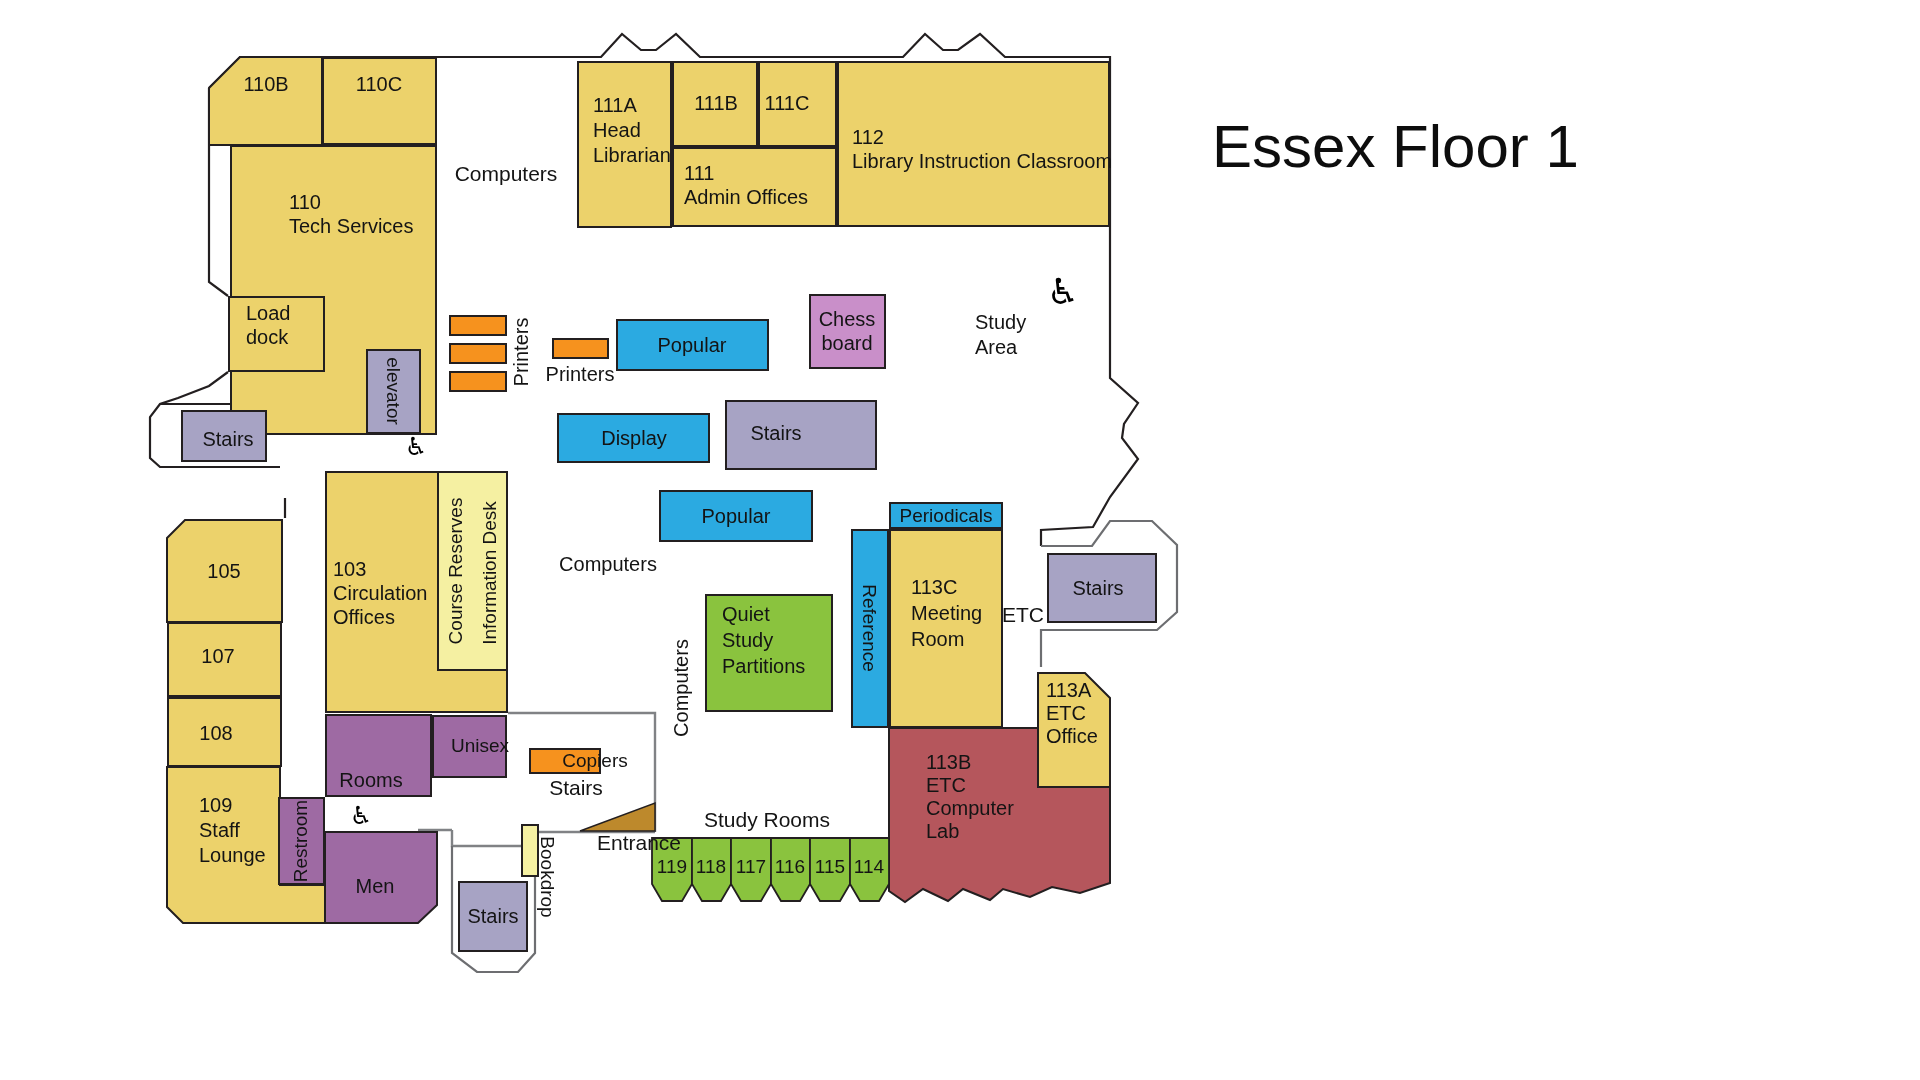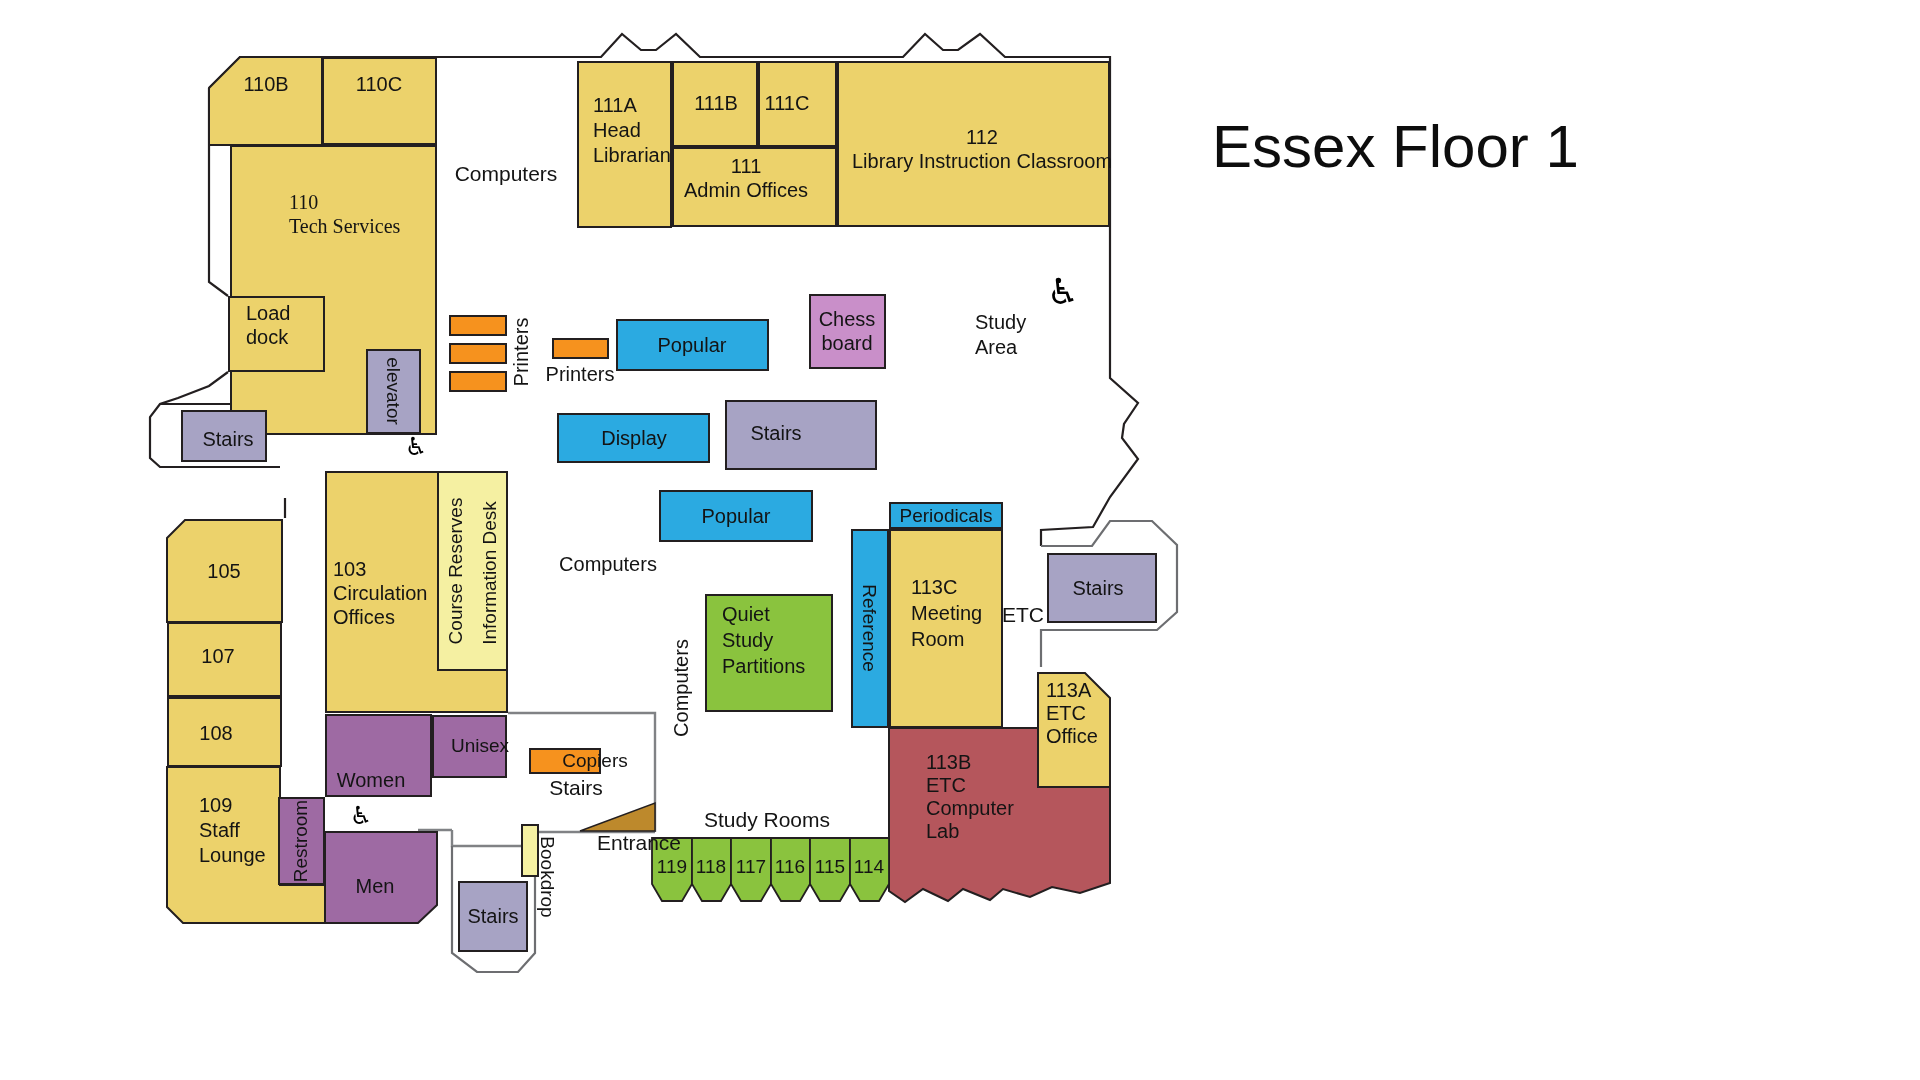--- a/index.html
+++ b/index.html
@@ -106,34 +106,34 @@
   <div class="box purple" style="left:278px;top:797px;width:47px;height:88px;"></div>
 
   <div class="box orange" style="left:529px;top:748px;width:72px;height:26px;"></div>
   <div class="box pale" style="left:521px;top:824px;width:18px;height:53px;"></div>
   <div class="box gray" style="left:458px;top:881px;width:70px;height:71px;"></div>
 
   <div class="title">Essex Floor 1</div>
 
   <div class="lbl c" style="left:266px;top:84px;">110B</div>
   <div class="lbl c" style="left:379px;top:84px;">110C</div>
-  <div class="lbl" style="left:289px;top:190px;font-family:Liberation Serif, serif;">110
+  <div class="lbl" style="left:289px;top:190px;">110
 Tech Services</div>
   <div class="lbl" style="left:246px;top:301px;">Load
 dock</div>
   <div class="lbl rcw fs19" style="left:393px;top:391px;">elevator</div>
 
   <div class="lbl" style="left:593px;top:93px;line-height:1.25;">111A
 Head
 Librarian</div>
   <div class="lbl c" style="left:716px;top:103px;">111B</div>
   <div class="lbl c" style="left:787px;top:103px;">111C</div>
-  <div class="lbl" style="left:684px;top:154px;text-align:center;">111
+  <div class="lbl" style="left:684px;top:161px;">111
 Admin Offices</div>
-  <div class="lbl" style="left:852px;top:125px;text-align:center;">112
+  <div class="lbl" style="left:852px;top:125px;">112
 Library Instruction Classroom</div>
 
   <div class="lbl c fs21" style="left:506px;top:174px;">Computers</div>
   <div class="lbl rccw" style="left:521px;top:352px;">Printers</div>
   <div class="lbl c" style="left:580px;top:374px;">Printers</div>
   <div class="lbl c" style="left:692px;top:345px;">Popular</div>
   <div class="lbl c" style="left:847px;top:331px;">Chess
 board</div>
   <div class="lbl" style="left:975px;top:310px;line-height:1.25;">Study
 Area</div>
@@ -167,21 +167,21 @@
   <div class="lbl c" style="left:216px;top:733px;">108</div>
   <div class="lbl" style="left:199px;top:793px;line-height:1.25;">109
 Staff
 Lounge</div>
   <div class="lbl" style="left:333px;top:557px;">103
 Circulation
 Offices</div>
   <div class="lbl rccw fs19" style="left:456px;top:571px;">Course Reserves</div>
   <div class="lbl rccw fs19" style="left:490px;top:573px;">Information Desk</div>
 
-  <div class="lbl c" style="left:371px;top:780px;">Women</div>
+  <div class="lbl c" style="left:371px;top:780px;">Rooms</div>
   <div class="lbl c fs19" style="left:468px;top:746px;margin-left:12px;">Unisex</div>
   <div class="lbl c" style="left:375px;top:886px;">Men</div>
   <div class="lbl rccw fs19" style="left:301px;top:841px;">Restroom</div>
 
   <div class="lbl c fs19" style="left:565px;top:761px;margin-left:30px;">Copiers</div>
   <div class="lbl c fs21" style="left:576px;top:788px;">Stairs</div>
   <div class="lbl c fs21" style="left:611px;top:843px;margin-left:28px;">Entrance</div>
   <div class="lbl rcw fs19" style="left:547px;top:877px;">Bookdrop</div>
   <div class="lbl c" style="left:493px;top:916px;">Stairs</div>
 

